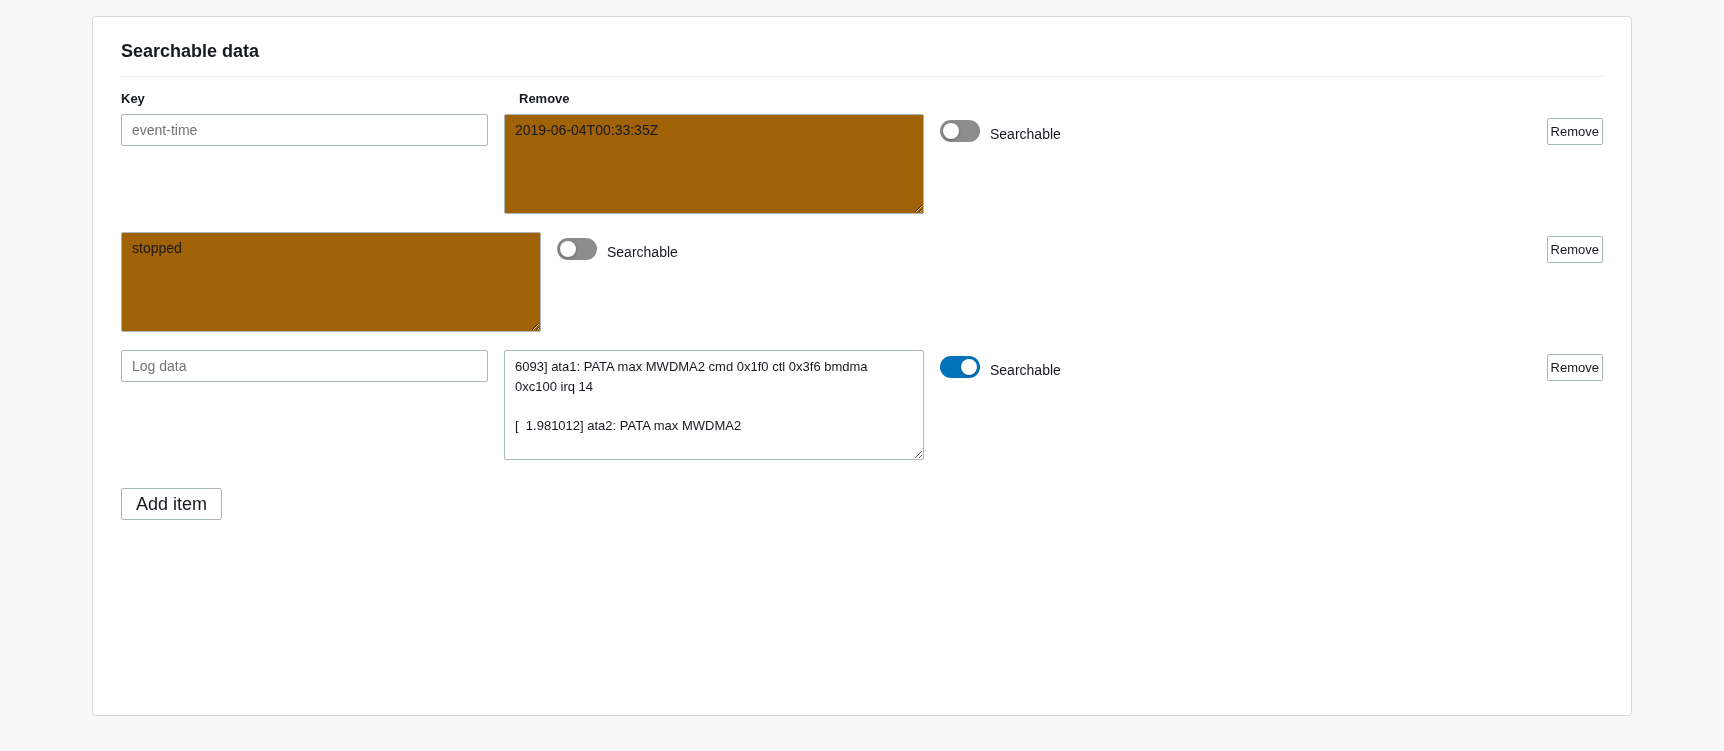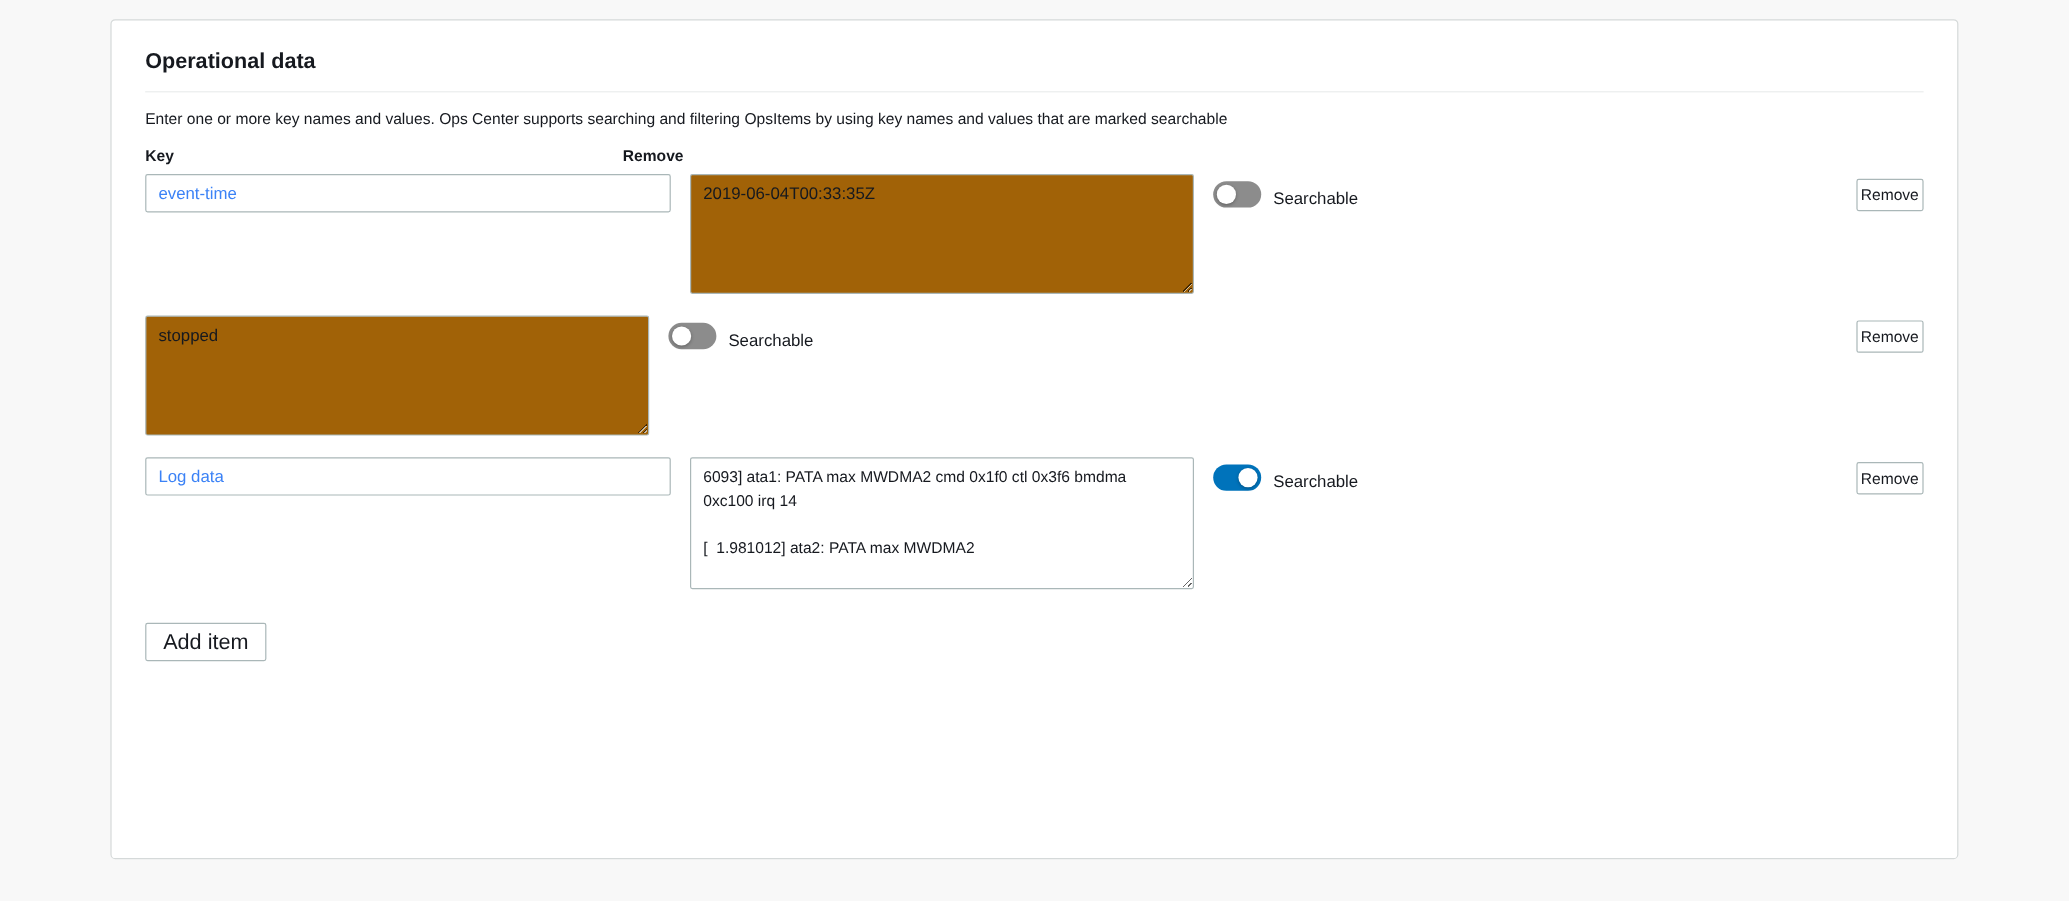--- a/index.html
+++ b/index.html
@@ -63,28 +63,28 @@
     }
 
     .row-item {
       display: flex;
       align-items: flex-start;
       gap: 16px;
       margin-bottom: 18px;
     }
 
     .key-input {
-      width: 438px;
+      width: 367px;
       flex-shrink: 0;
       height: 32px;
       padding: 4px 10px;
       border: 1px solid #aab7b8;
       border-radius: 2px;
       font-size: 14px;
-      color: #3b82f6;
+      color: #737373;
       background: #fff;
       outline: none;
     }
 
     .value-textarea {
       width: 420px;
       flex-shrink: 0;
       min-height: 100px;
       padding: 6px 10px;
       border: 1px solid #aab7b8;
@@ -198,22 +198,21 @@
       outline: none;
       font-family: inherit;
       line-height: 1.5;
       overflow-y: auto;
     }
   </style>
 </head>
 <body>
 
 <div class="page-container">
-  <div class="section-title">Operational data</div>
-  <div class="description">Enter one or more key names and values. Ops Center supports searching and filtering OpsItems by using key names and values that are marked searchable</div>
+  <div class="section-title">Searchable data</div>
 
   <div class="col-headers">
     <div class="col-key-header">Key</div>
     <div class="col-value-header">Remove</div>
   </div>
 
   
   <div class="row-item">
     <input class="key-input" type="text" value="event-time" style="">
     <textarea class="value-textarea" style="">2019-06-04T00:33:35Z</textarea>

